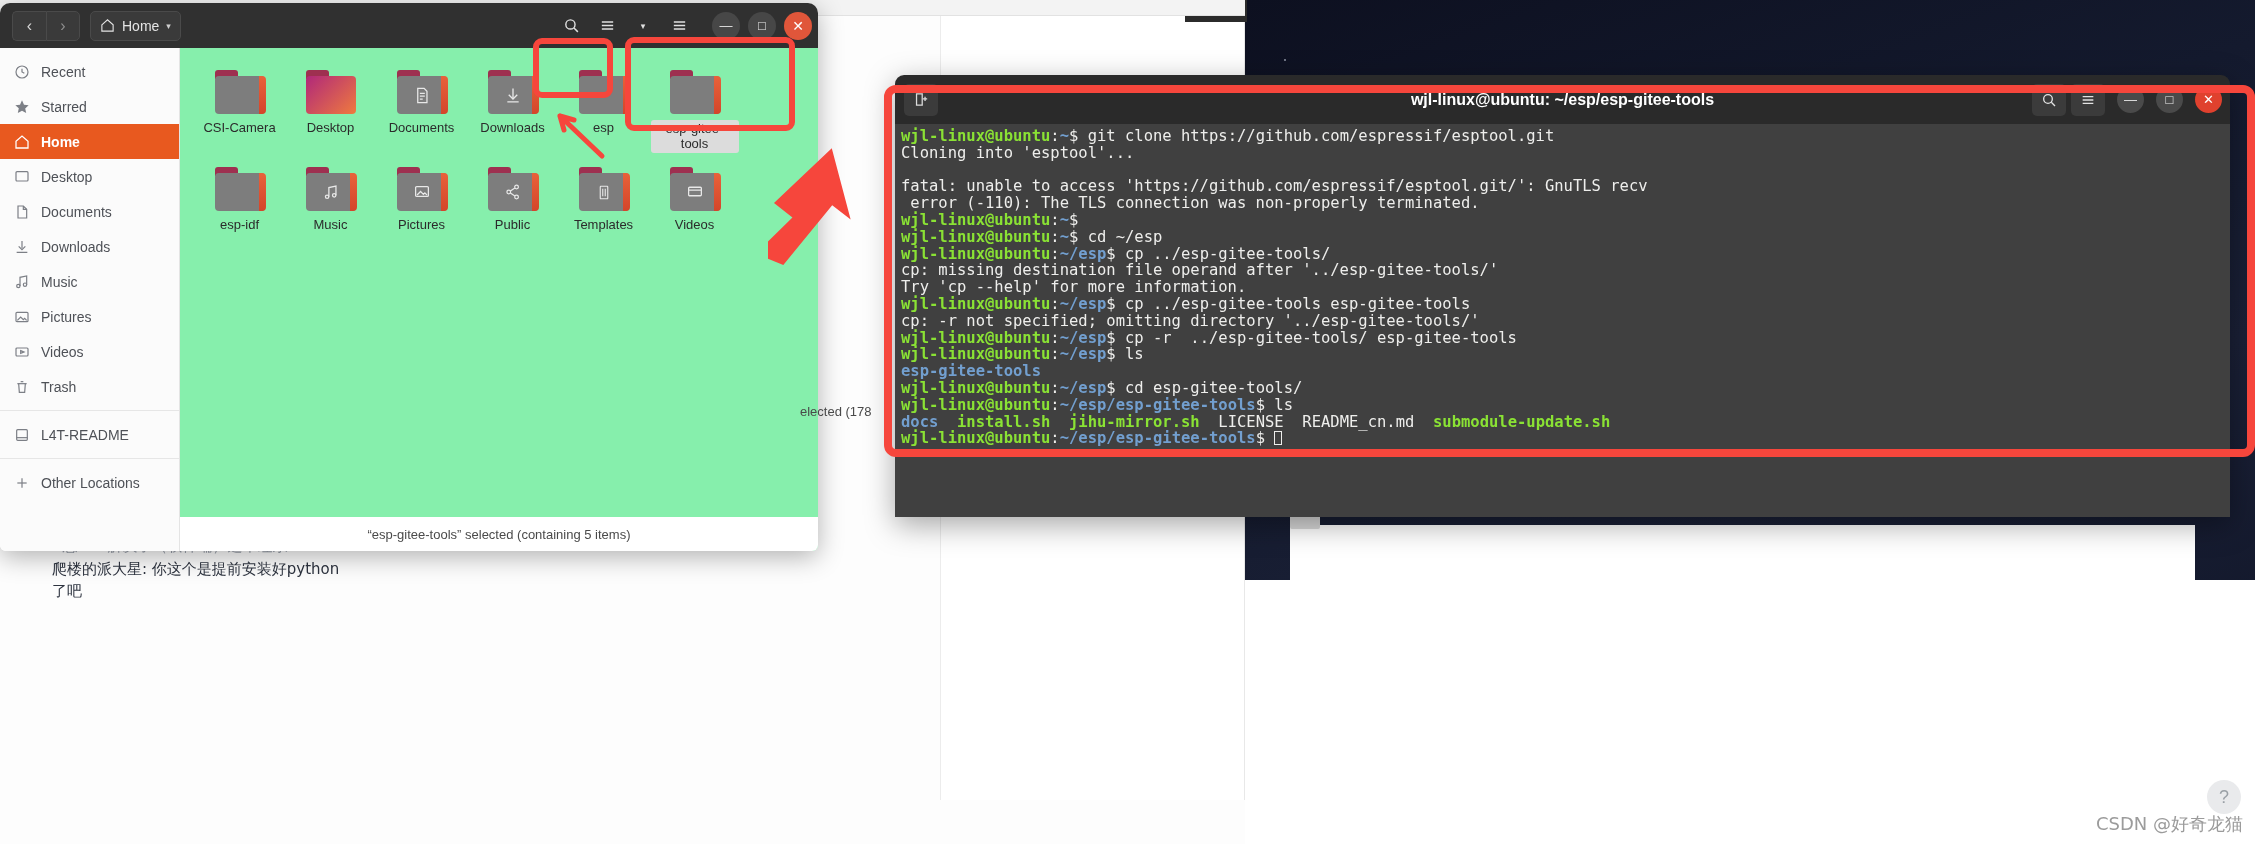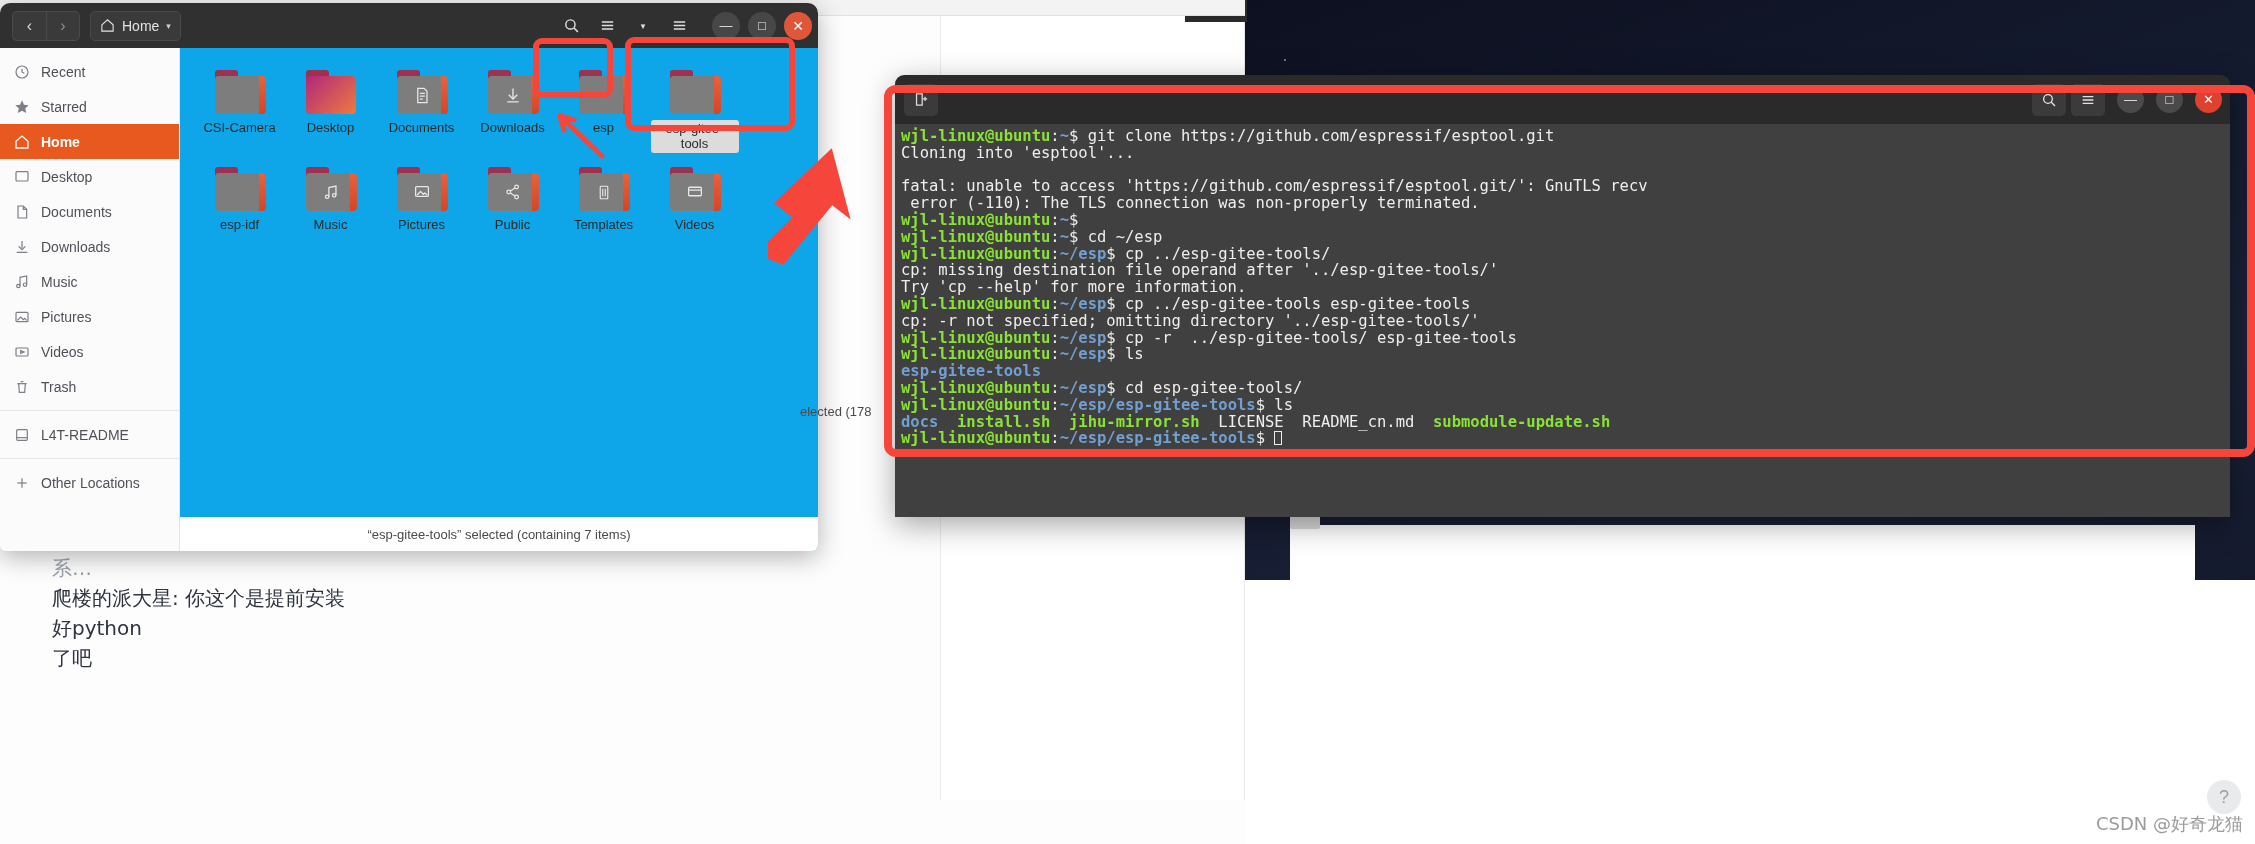--- a/index.html
+++ b/index.html
@@ -52,23 +52,23 @@
   }
 
   
   .doc-top-strip {
     position: absolute; left: 0; top: 0; width: 1245px; height: 16px;
     background: #f3f3f3; border-bottom: 1px solid #e2e2e2;
   }
 
   
   .cn-text {
-    position: absolute; left: 52px; top: 523px; width: 300px;
+    position: absolute; left: 52px; top: 535px; width: 300px;
     font-family: "DejaVu Sans", sans-serif;
-    font-size: 20px; line-height: 1.5; color: #5a5f6b;
+    font-size: 15px; line-height: 1.5; color: #5a5f6b;
   }
   .cn-text .faded { color: #9aa0ab; }
   .cn-text .line2 { color: #2e3440; }
 
   
   .nautilus {
     position: absolute; left: 0px; top: 3px;
     width: 818px; height: 548px;
     background: #ffffff;
     border-radius: 10px 10px 6px 6px;
@@ -110,21 +110,21 @@
   .n-body { display: flex; height: 503px; }
   .n-sidebar { width: 180px; background: #fbfbfb; border-right: 1px solid #e4e4e4; padding-top: 6px; }
   .side-item {
     height: 35px; display: flex; align-items: center; gap: 11px;
     padding: 0 14px; font-size: 14px; color: #4e5157;
   }
   .side-item.active { background: #e8591f; color: #fff; font-weight: 600; }
   .side-item .sicon { width: 16px; height: 16px; display:inline-block; flex: 0 0 16px; }
   .side-sep { height: 1px; background: #e6e6e6; margin: 6px 0; }
 
-  .n-main { flex: 1; background: #0ea5e9; position: relative; padding: 18px 0 0 14px; }
+  .n-main { flex: 1; background: #86efac; position: relative; padding: 18px 0 0 14px; }
   .icon-grid { display: flex; flex-wrap: wrap; }
   .file-cell {
     width: 91px; display: flex; flex-direction: column; align-items: center;
     margin-bottom: 10px; padding-top: 4px;
   }
   .folder {
     width: 50px; height: 44px; position: relative; margin-bottom: 6px;
   }
   .folder .tab {
     position: absolute; left: 0; top: 0; width: 23px; height: 9px;
@@ -604,37 +604,38 @@
                     <line x1="3" y1="10" x2="21" y2="10"></line>
                 </svg>
               </span>
             </div>
             <div class="file-label">Videos</div>
           </div>
 
         </div>
 
         <div class="n-statusbar">
-          <span>“esp-gitee-tools” selected (containing 7 items)</span>
+          <span>“esp-gitee-tools” selected (containing 5 items)</span>
         </div>
       </div>
     </div>
   </div>
 
   <div class="ghost-status">elected  (178</div>
 
   <div class="terminal">
     <div class="t-header">
       <div class="t-newtab">
         <svg width="17" height="17" viewBox="0 0 24 24" fill="none" stroke="#dcdcdc" stroke-width="1.8">
           <path d="M5 4h8v16H5z"></path>
             <line x1="17" y1="8" x2="17" y2="14"></line>
             <line x1="14" y1="11" x2="20" y2="11"></line>
         </svg>
       </div>
+      <div class="t-title">wjl-linux@ubuntu: ~/esp/esp-gitee-tools</div>
       <div class="t-right">
         <div class="t-iconbtn">
           <svg width="16" height="16" viewBox="0 0 24 24" fill="none" stroke="#e2e2e2" stroke-width="2">
             <circle cx="10.5" cy="10.5" r="6.5"></circle>
               <line x1="15.5" y1="15.5" x2="21" y2="21"></line>
           </svg>
         </div>
         <div class="t-iconbtn">
           <svg width="16" height="16" viewBox="0 0 24 24" stroke="#e2e2e2" stroke-width="2">
             <line x1="4" y1="7" x2="20" y2="7"></line>

